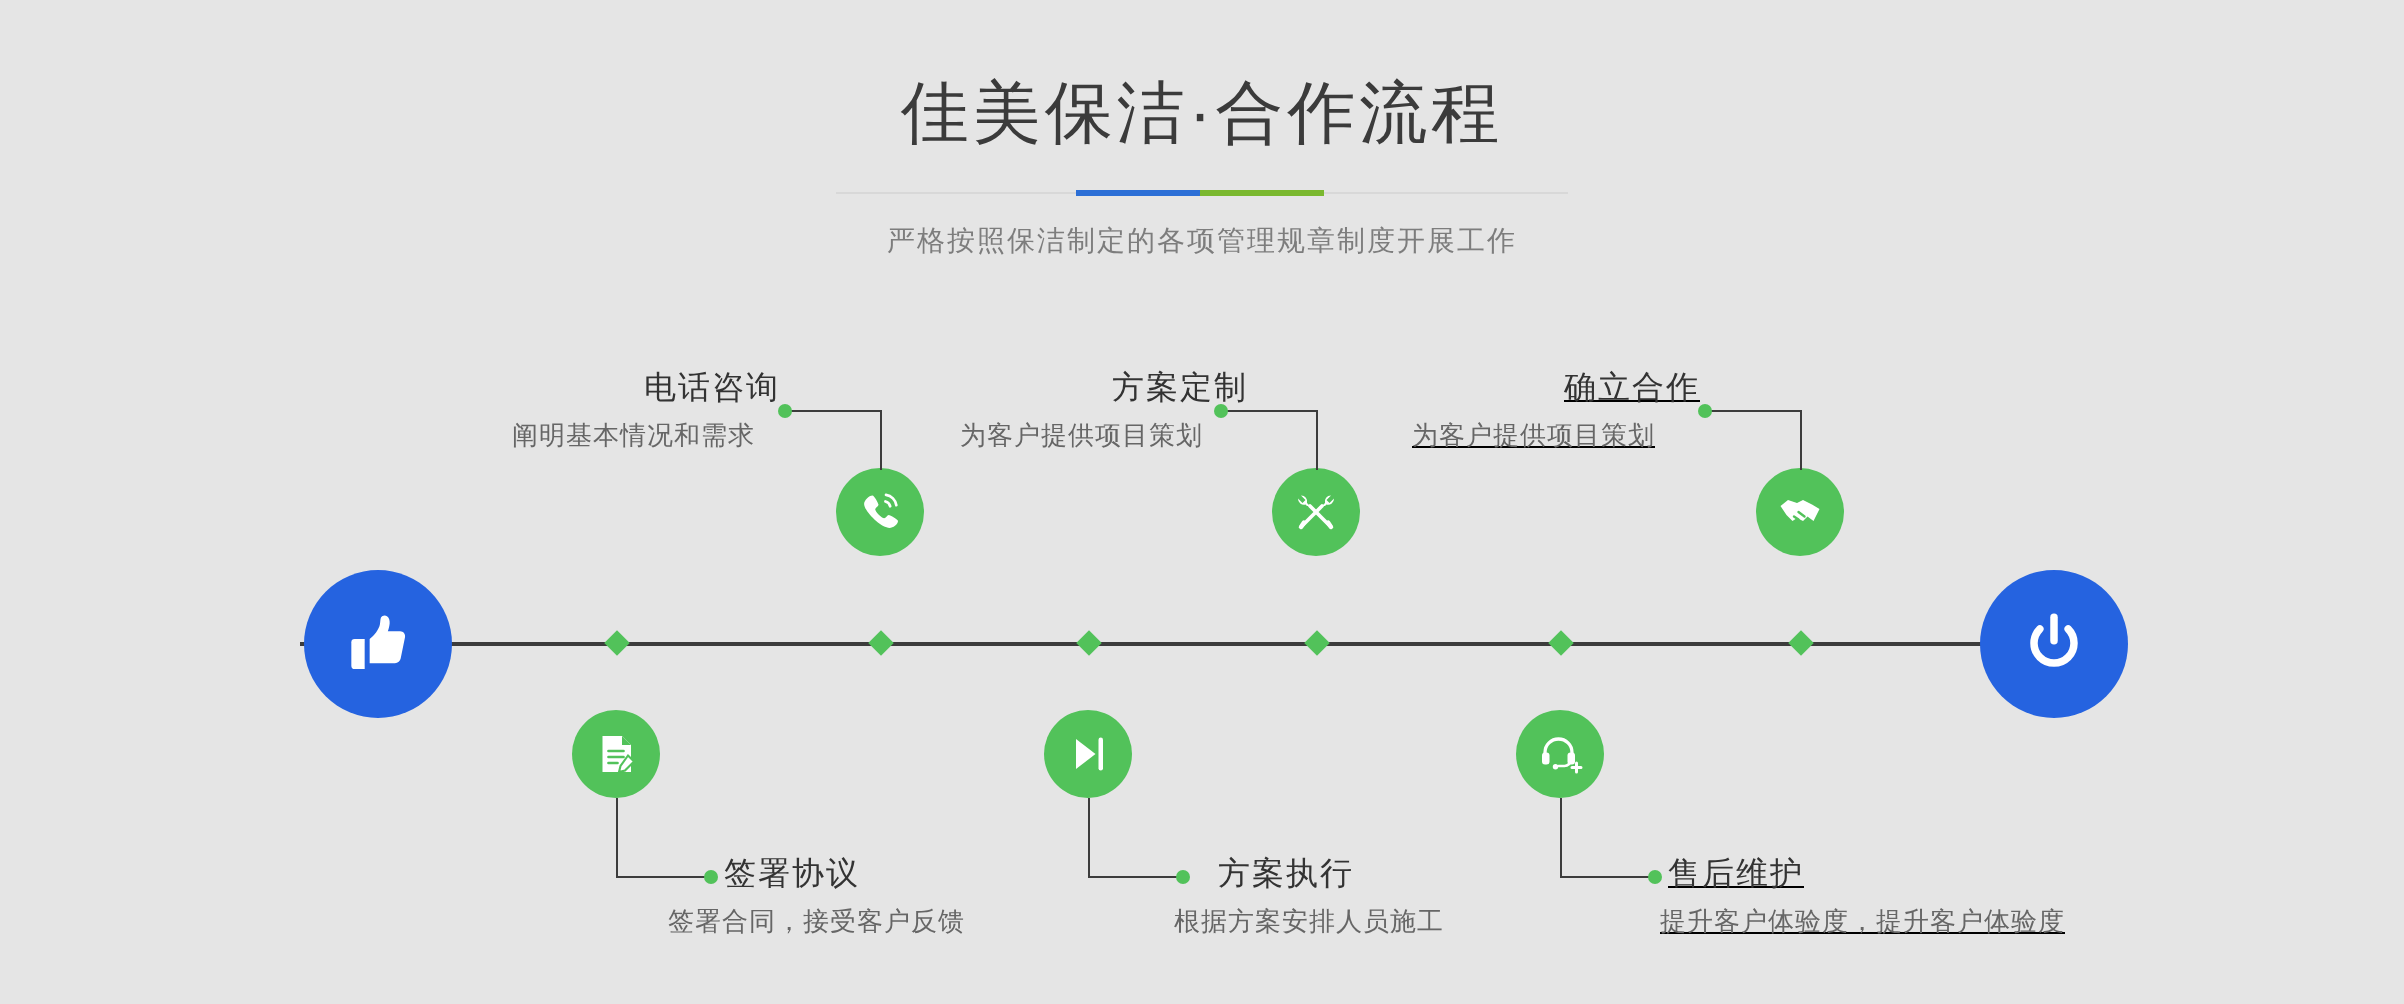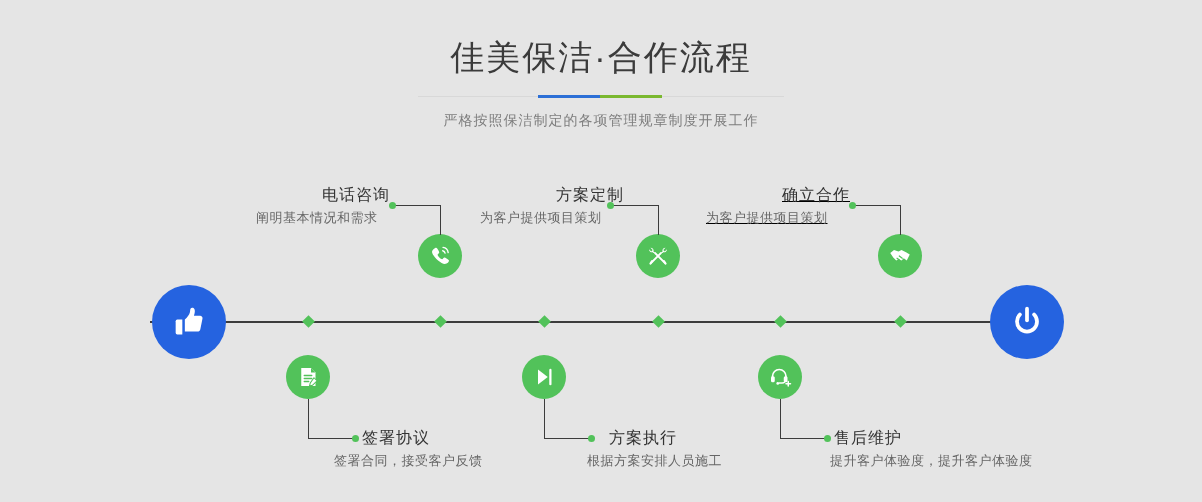--- a/index.html
+++ b/index.html
@@ -295,19 +295,19 @@
           <path d="M15 24h4a4 4 0 0 0 4-4" fill="none" stroke="#ffffff" stroke-width="1.8" stroke-linecap="round"></path>
           <circle cx="13" cy="24.5" r="1.8"></circle>
           <path d="M24 25h6M27 22v6" stroke="#ffffff" stroke-width="2" stroke-linecap="round"></path>
         </svg>
       </span>
     </div>
     <div class="diamond" style="left:776px; top:167px;"></div>
     <div class="connector conn-v" style="left:780px; top:249px; height:39px;"></div>
     <div class="connector conn-h" style="left:780px; top:288px; width:47px;"></div>
     <div class="dot" style="left:824px; top:285px;"></div>
-    <div class="label bottom" style="left:834px; top:277px;">
+    <div class="label bottom" style="left:834px; top:277px;text-decoration:underline;">
       <div class="lab-title">售后维护</div>
       <div class="lab-desc" style="margin-left:-4px;">提升客户体验度，提升客户体验度</div>
     </div>
 
   </div>
 </div>
 
 </body></html>

